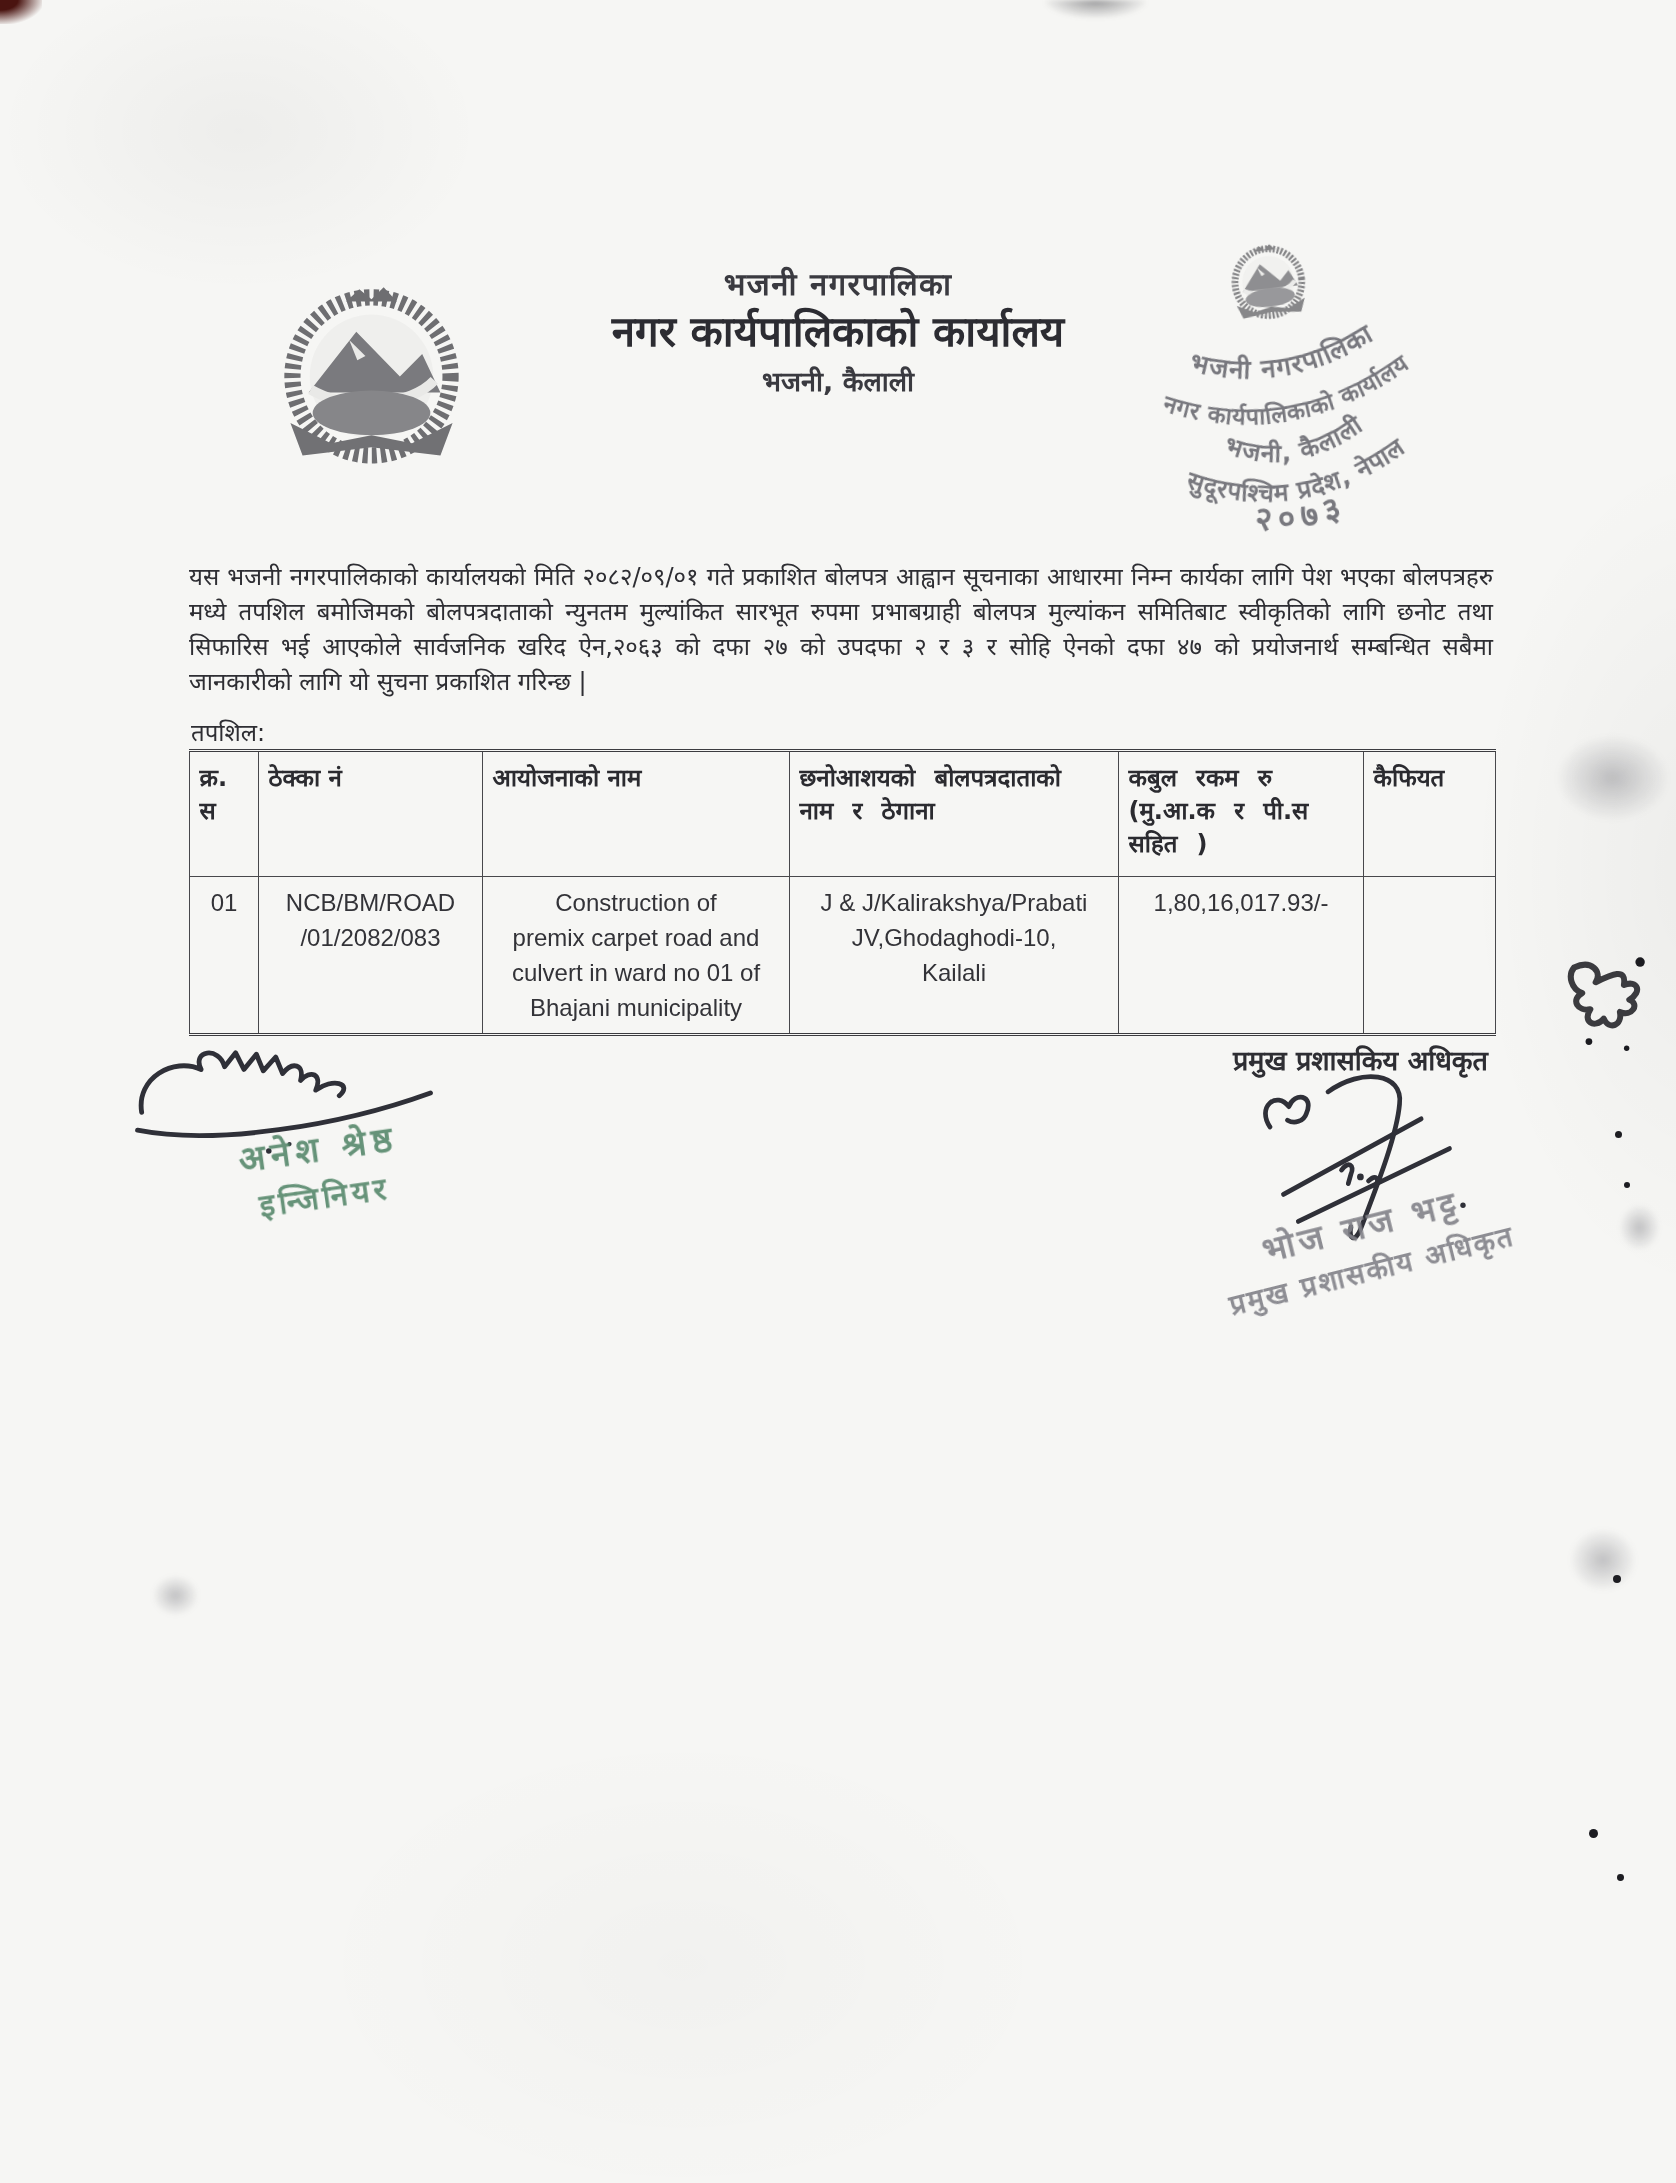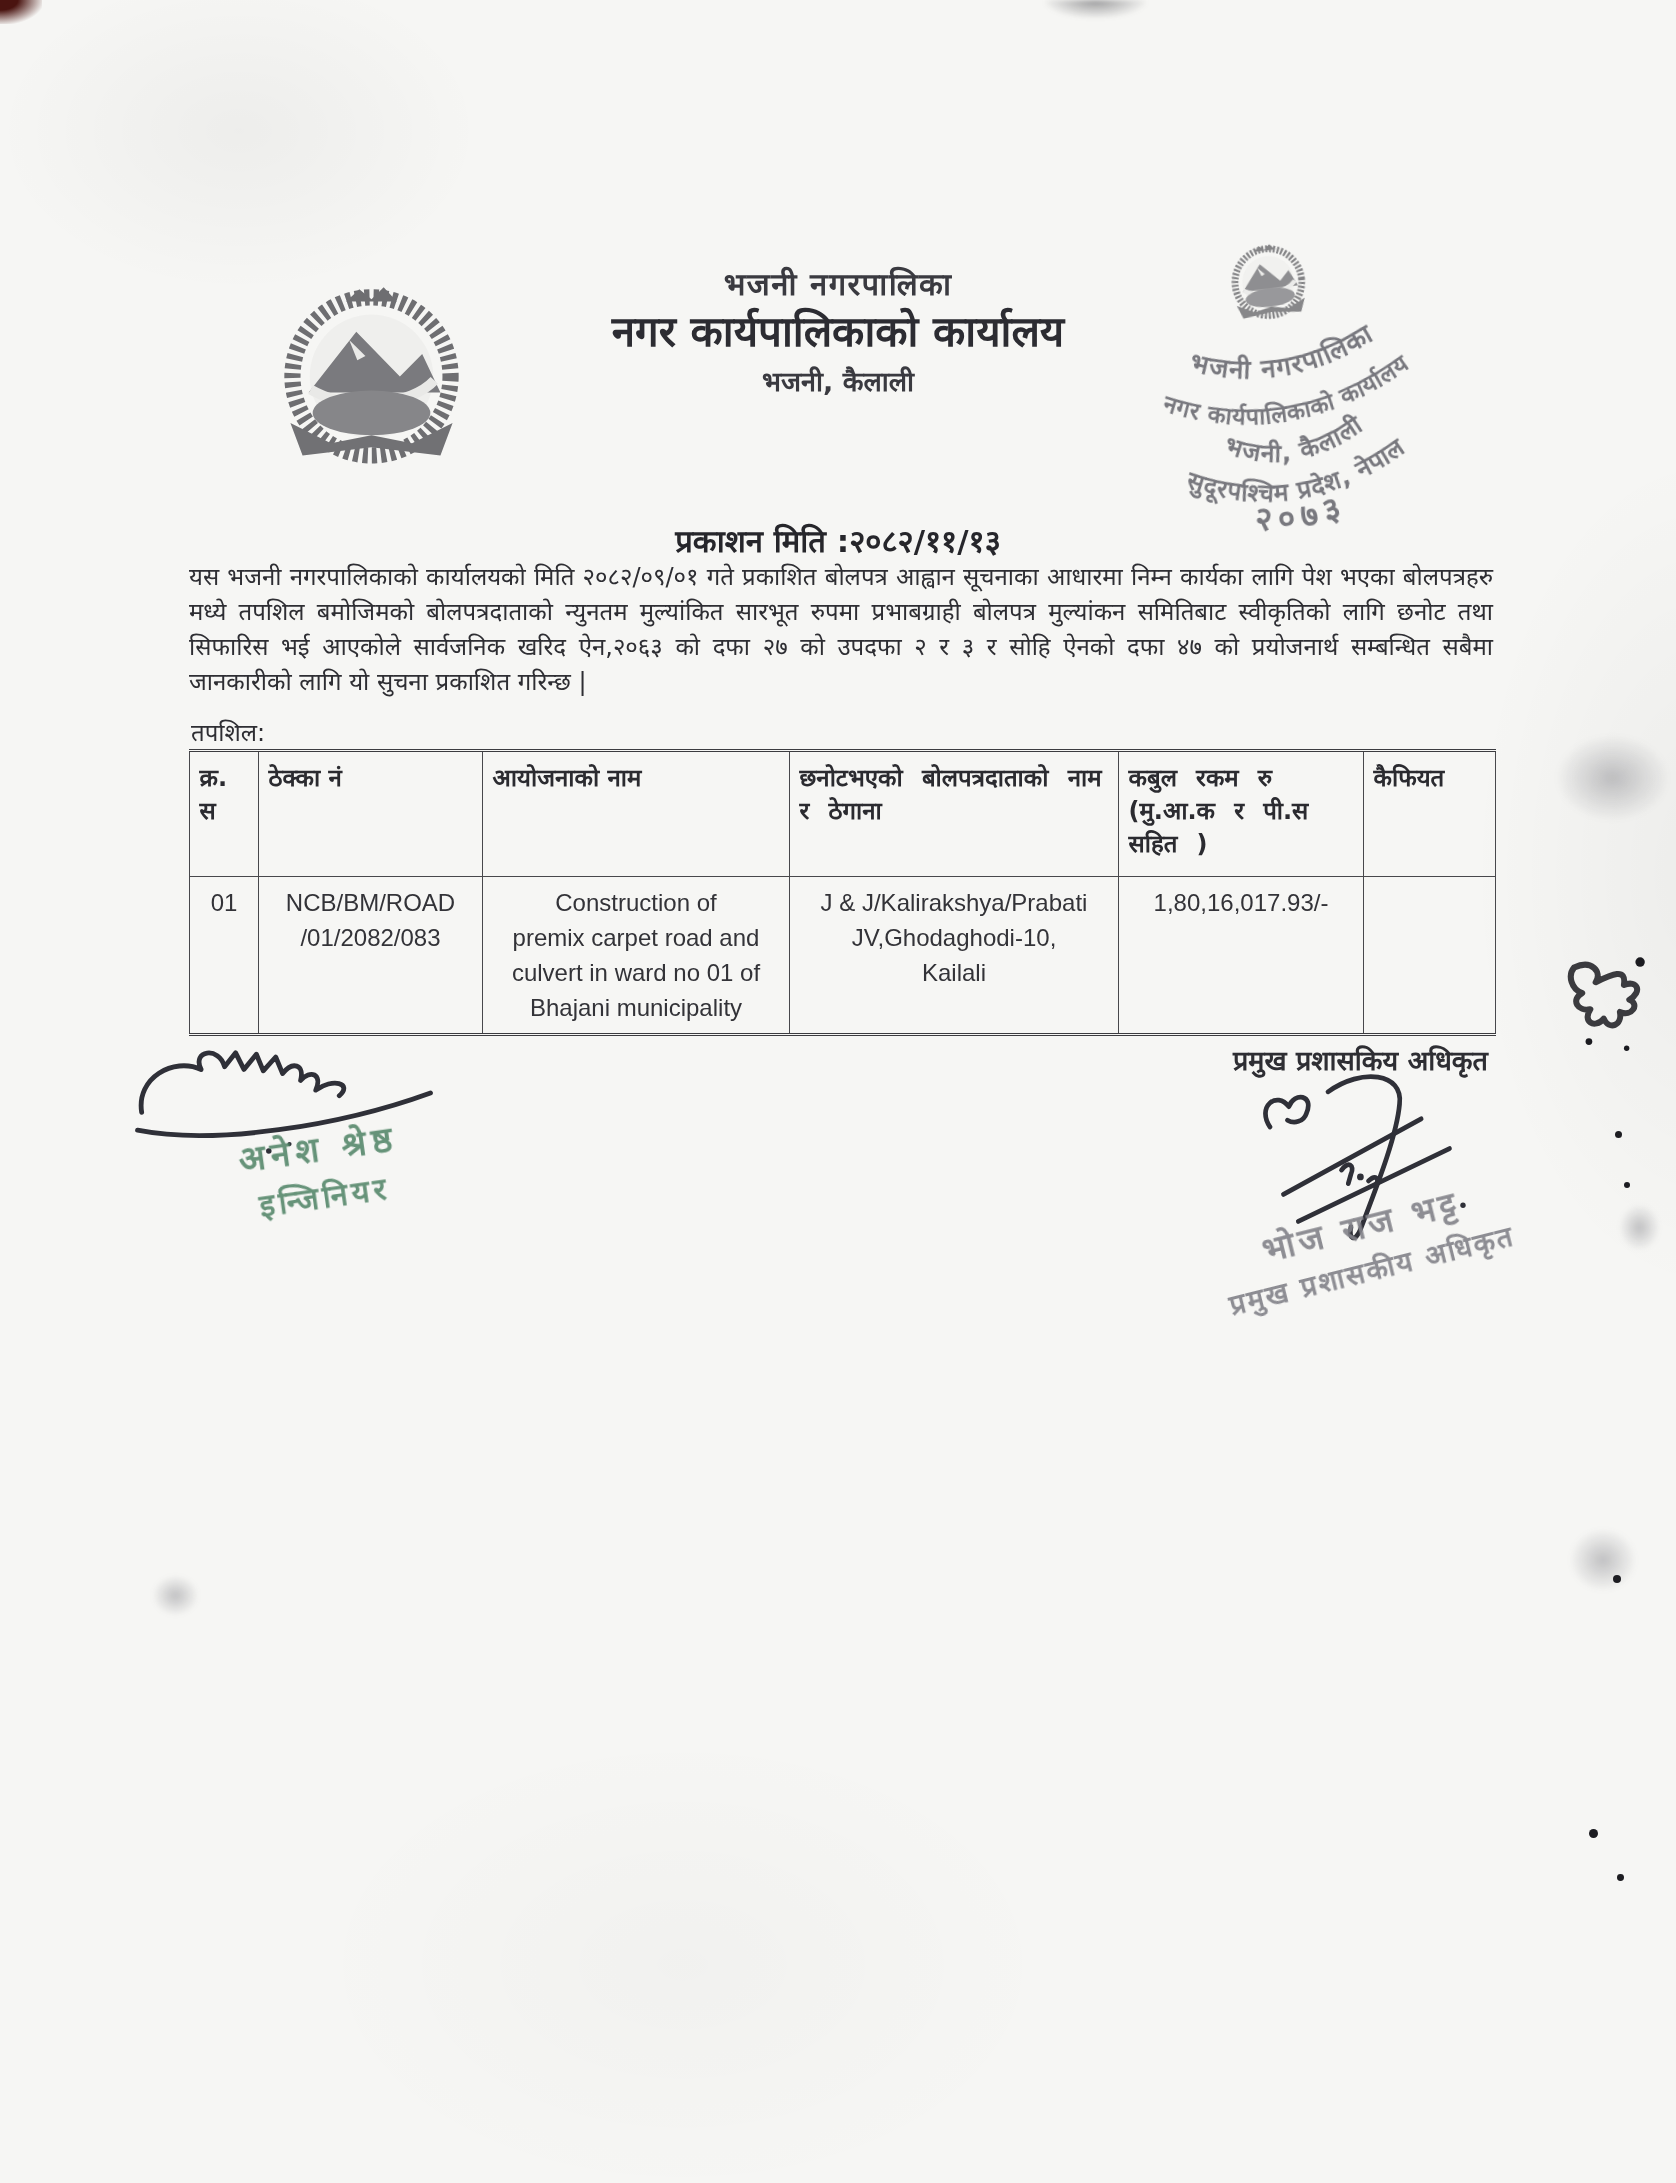--- a/index.html
+++ b/index.html
@@ -95,41 +95,40 @@
       <path id="arc5" d="M 150,418 Q 240,442 335,412" fill="none"></path>
     </defs>
     <use href="#emblem-shape" transform="translate(168,12) scale(0.62)" opacity="0.8"></use>
     <text font-size="38" letter-spacing="2"><textPath href="#arc1" startOffset="50%" text-anchor="middle">भजनी नगरपालिका</textPath></text>
     <text font-size="34" letter-spacing="1"><textPath href="#arc2" startOffset="50%" text-anchor="middle">नगर कार्यपालिकाको कार्यालय</textPath></text>
     <text font-size="36" letter-spacing="2"><textPath href="#arc3" startOffset="50%" text-anchor="middle">भजनी, कैलाली</textPath></text>
     <text font-size="36" letter-spacing="1"><textPath href="#arc4" startOffset="50%" text-anchor="middle">सुदूरपश्चिम प्रदेश, नेपाल</textPath></text>
     <text font-size="48" letter-spacing="10"><textPath href="#arc5" startOffset="50%" text-anchor="middle">२०७३</textPath></text>
   </svg>
 
-  <div class="notice-date">प्रकाशन मिति :२०८२/११/१३</div>
 
   <div class="body-par">यस भजनी नगरपालिकाको कार्यालयको मिति २०८२/०९/०१ गते प्रकाशित बोलपत्र आह्वान सूचनाका आधारमा निम्न कार्यका लागि पेश भएका बोलपत्रहरु मध्ये तपशिल बमोजिमको बोलपत्रदाताको न्युनतम मुल्यांकित सारभूत रुपमा प्रभाबग्राही बोलपत्र मुल्यांकन समितिबाट स्वीकृतिको लागि छनोट तथा सिफारिस भई आएकोले सार्वजनिक खरिद ऐन,२०६३ को दफा २७ को उपदफा २ र ३ र सोहि ऐनको दफा ४७ को प्रयोजनार्थ सम्बन्धित सबैमा जानकारीको लागि यो सुचना प्रकाशित गरिन्छ |</div>
   <div class="details-label">तपशिल:</div>
 
   <table class="tbl">
     <colgroup>
       <col style="width:69px">
         <col style="width:224px">
         <col style="width:307px">
       <col style="width:329px">
         <col style="width:245px">
         <col style="width:132px">
     </colgroup>
     <thead>
       <tr>
         <th>क्र.
 स</th>
         <th>ठेक्का नं</th>
         <th>आयोजनाको नाम</th>
-        <th class="th-spread">छनोटभएको बोलपत्रदाताको नाम र ठेगाना</th>
+        <th class="th-spread">छनोआशयको बोलपत्रदाताको नाम र ठेगाना</th>
         <th class="th-spread">कबुल रकम रु (मु.आ.क र पी.स सहित )</th>
         <th>कैफियत</th>
       </tr>
     </thead>
     <tbody>
       <tr>
         <td class="en">01</td>
         <td class="en">NCB/BM/ROAD
 /01/2082/083</td>
         <td class="en">Construction of

